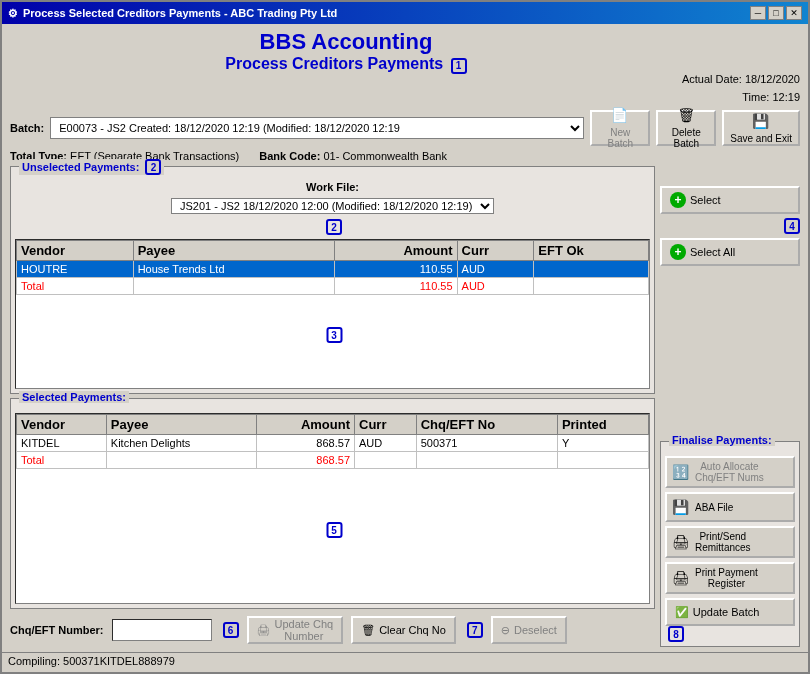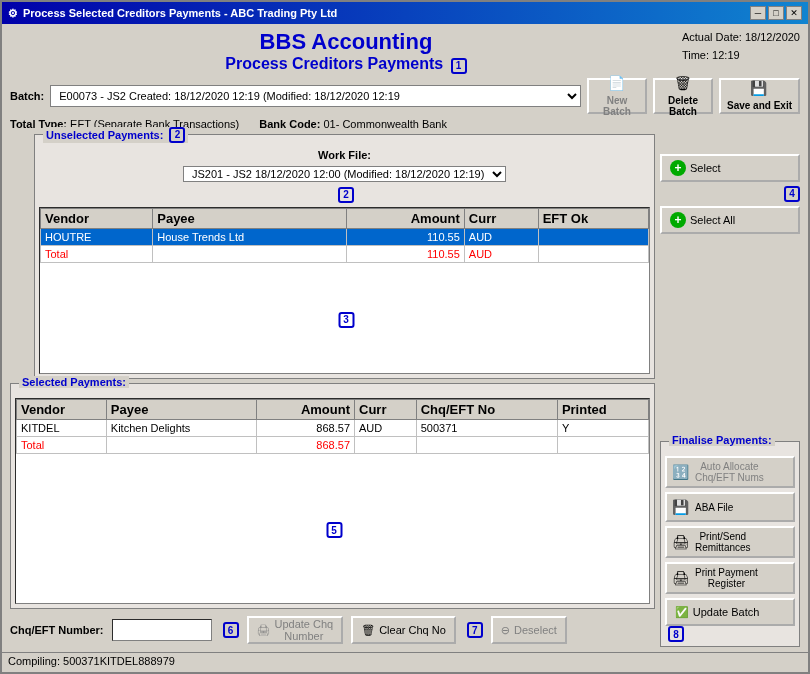--- a/index.html
+++ b/index.html
@@ -77,22 +77,23 @@
       font-weight: bold;
       color: #0000cc;
     }
     .center-title h2 {
       font-size: 16px;
       font-weight: bold;
       color: #0000cc;
     }
     .actual-date-info {
       font-size: 11px;
-      text-align: left;
+      text-align: right;
       line-height: 1.6;
+      margin-top: 42px;
     }
     .toolbar-row {
       display: flex;
       align-items: center;
       gap: 6px;
     }
     .label-text {
       font-weight: bold;
       font-size: 11px;
       white-space: nowrap;
@@ -122,21 +123,21 @@
     }
     .toolbar-btn:disabled, .toolbar-btn.disabled {
       color: #808080;
       cursor: default;
     }
     .toolbar-btn .btn-icon {
       font-size: 14px;
     }
     .toolbar-btn .btn-label {
       font-size: 10px;
-      font-weight: bold;
+      font-weight: normal;
       line-height: 1.1;
     }
     .batch-type-row {
       display: flex;
       gap: 20px;
       font-size: 11px;
     }
     .panel {
       border: 1px solid #808080;
       background: #e8e4e0;
@@ -410,21 +411,21 @@
       </span>
       <span>
         <strong>Bank Code:</strong>
         <span>01- Commonwealth Bank</span>
       </span>
     </div>
 
     <div class="main-area">
       <div class="left-panels">
 
-        <div class="panel unselected-panel" style="flex:1.2; padding-top:14px;margin-left:24px;">
+        <div class="panel unselected-panel" style="flex:1.2; padding-top:14px;">
           <span class="panel-title">
             <span>Unselected Payments:</span>
             <span class="num-badge-inline">2</span>
           </span>
           <div class="work-file-row">
             <span class="label-text">Work File:</span>
             <select class="combo-box">
               <option>JS201 - JS2 18/12/2020 12:00 (Modified: 18/12/2020  12:19)</option>
             </select>
             <span class="num-badge-inline">2</span>

